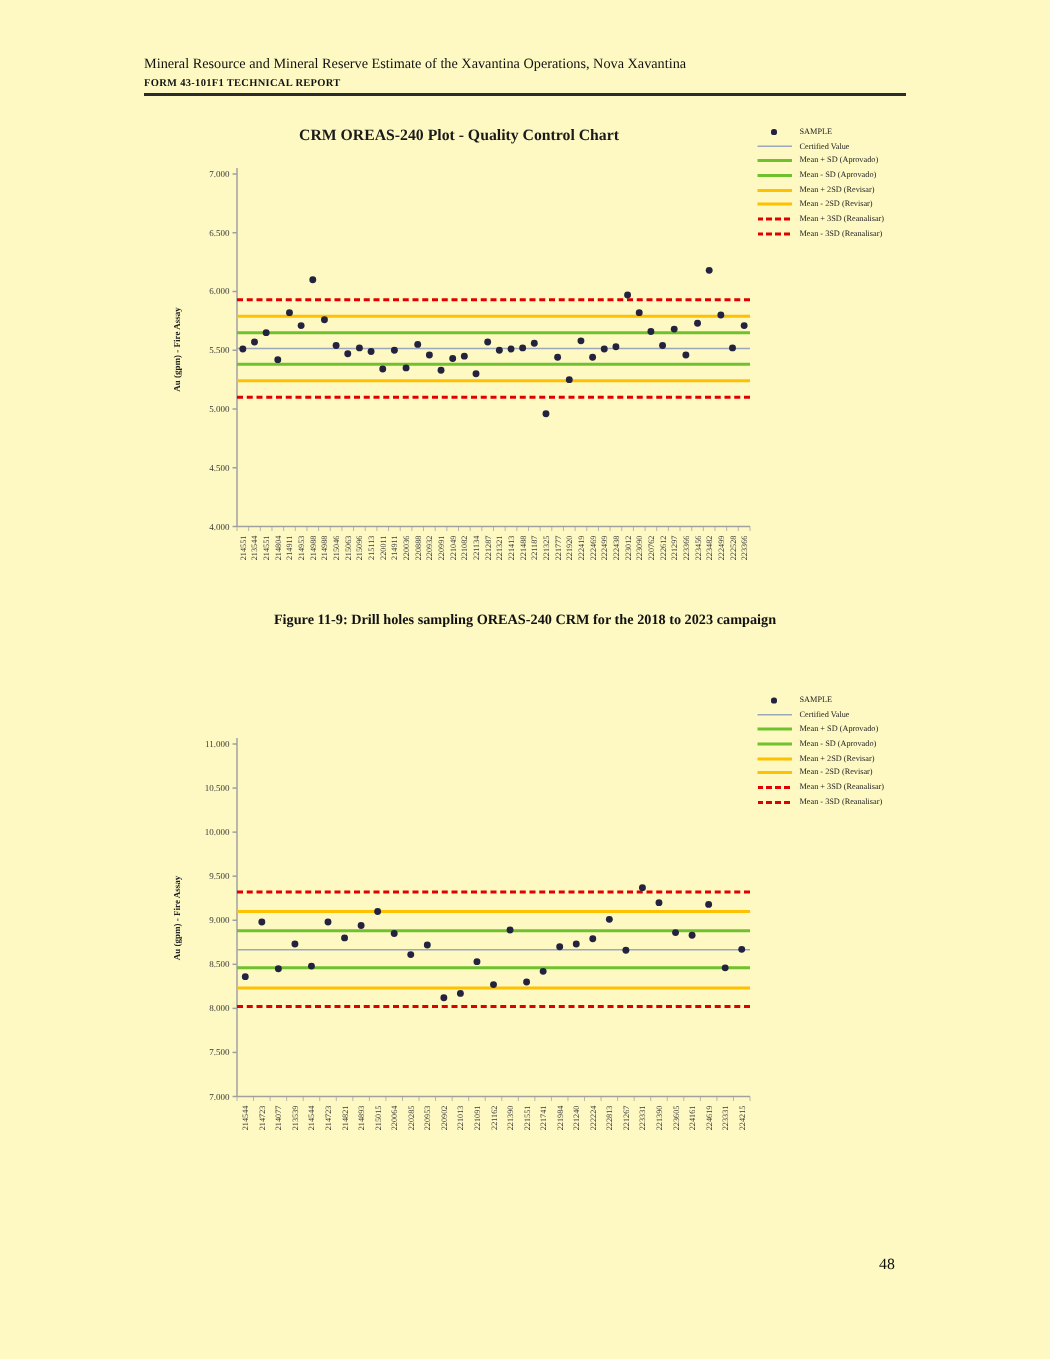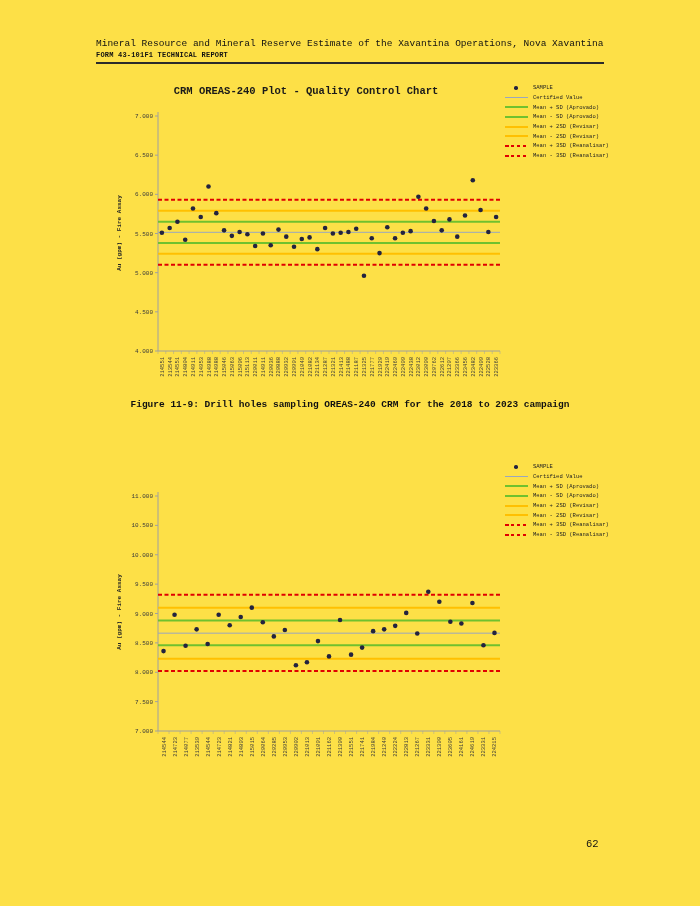--- a/index.html
+++ b/index.html
@@ -1,37 +1,37 @@
 <!DOCTYPE html>
 <html><head>
 <meta charset="utf-8">
 <style>
   html,body{margin:0;padding:0;background:#e8e8e8;}
-  .page{position:relative;width:700px;height:906px;background:#fde047;font-family:Liberation Mono, monospace;overflow:hidden;}
+  .page{position:relative;width:700px;height:906px;background:#fef9c3;font-family:Liberation Serif, serif;overflow:hidden;}
   .hdr-title{position:absolute;left:96px;top:38px;font-size:9.5px;color:#111;}
   .hdr-sub{position:absolute;left:96px;top:51px;font-size:7px;font-weight:bold;color:#111;letter-spacing:0.2px;}
   .hdr-rule{position:absolute;left:96px;top:62px;width:508px;height:1.5px;background:#2b2b2b;}
   .chart-title{position:absolute;left:0;width:612px;text-align:center;font-size:10.5px;font-weight:bold;color:#1a1a1a;}
   #chart-title-0{top:85px;}
   #chart-title-1{top:464px;}
   .chart-svg{position:absolute;left:90px;}
   #chart-svg-0{top:100px;}
   #chart-svg-1{top:480px;}
   .ylabel{position:absolute;left:42px;width:160px;height:12px;transform:rotate(-90deg);text-align:center;font-size:6px;font-weight:bold;color:#222;}
   #ylabel-0{top:227px;}
   #ylabel-1{top:606px;}
   .legend{position:absolute;left:505px;width:192px;}
   #legend-0{top:83px;}
   #legend-1{top:462px;}
   .legend-item{display:flex;align-items:center;height:9.7px;}
   .lm-wrap{width:23px;flex:0 0 23px;margin-right:5px;display:flex;align-items:center;}
   .lm-line{width:23px;}
   .lm-dot{width:3.5px;height:3.5px;border-radius:50%;margin-left:9px;}
   .legend-label{font-size:5.5px;color:#222;white-space:nowrap;}
-  .caption{position:absolute;left:0;width:700px;text-align:center;font-size:9.5px;font-weight:bold;color:#111;}
+  .caption{position:absolute;left:0;width:700px;text-align:center;font-size:9.5px;font-weight:bold;color:#111;margin-top:10px;}
   #caption-0{top:399px;}
   #caption-1{top:779px;}
   .page-num{position:absolute;left:586px;top:838px;font-size:10.5px;color:#111;}
 </style>
 </head>
 <body>
 
 <div class="page">
 
   <div class="hdr-title">Mineral Resource and Mineral Reserve Estimate of the Xavantina Operations, Nova Xavantina</div>
@@ -418,15 +418,15 @@
         <span class="legend-label">Mean + 3SD (Reanalisar)</span>
       </div>
       <div class="legend-item">
         <span class="lm-wrap">
           <span class="lm-line" style="height: 2px; background: repeating-linear-gradient(90deg, rgb(224, 0, 0) 0px, rgb(224, 0, 0) 3.5px, transparent 3.5px, transparent 6px);"></span>
         </span>
         <span class="legend-label">Mean - 3SD (Reanalisar)</span>
       </div>
     </div>
 
-  <div class="page-num">62</div>
+  <div class="page-num">48</div>
 
 </div>
 
 </body></html>

